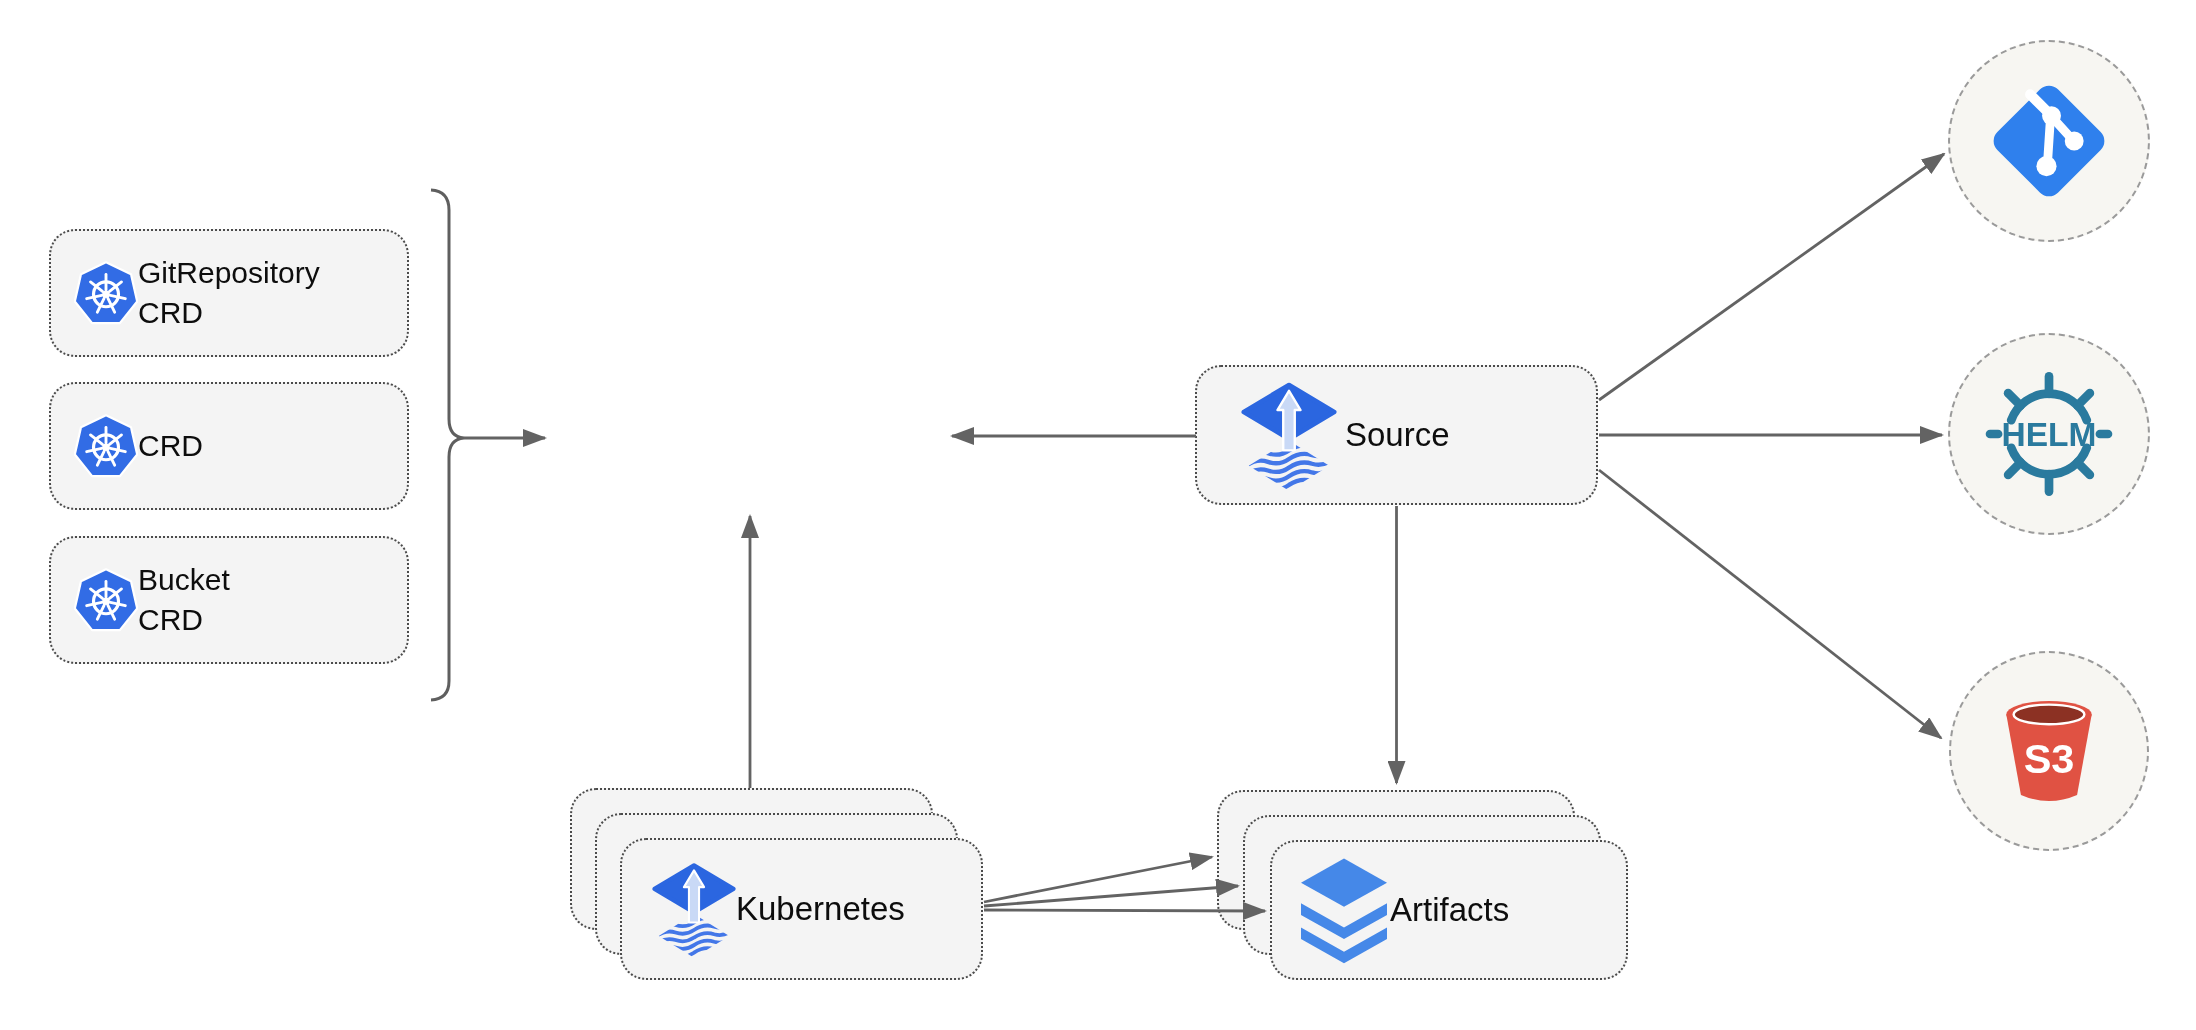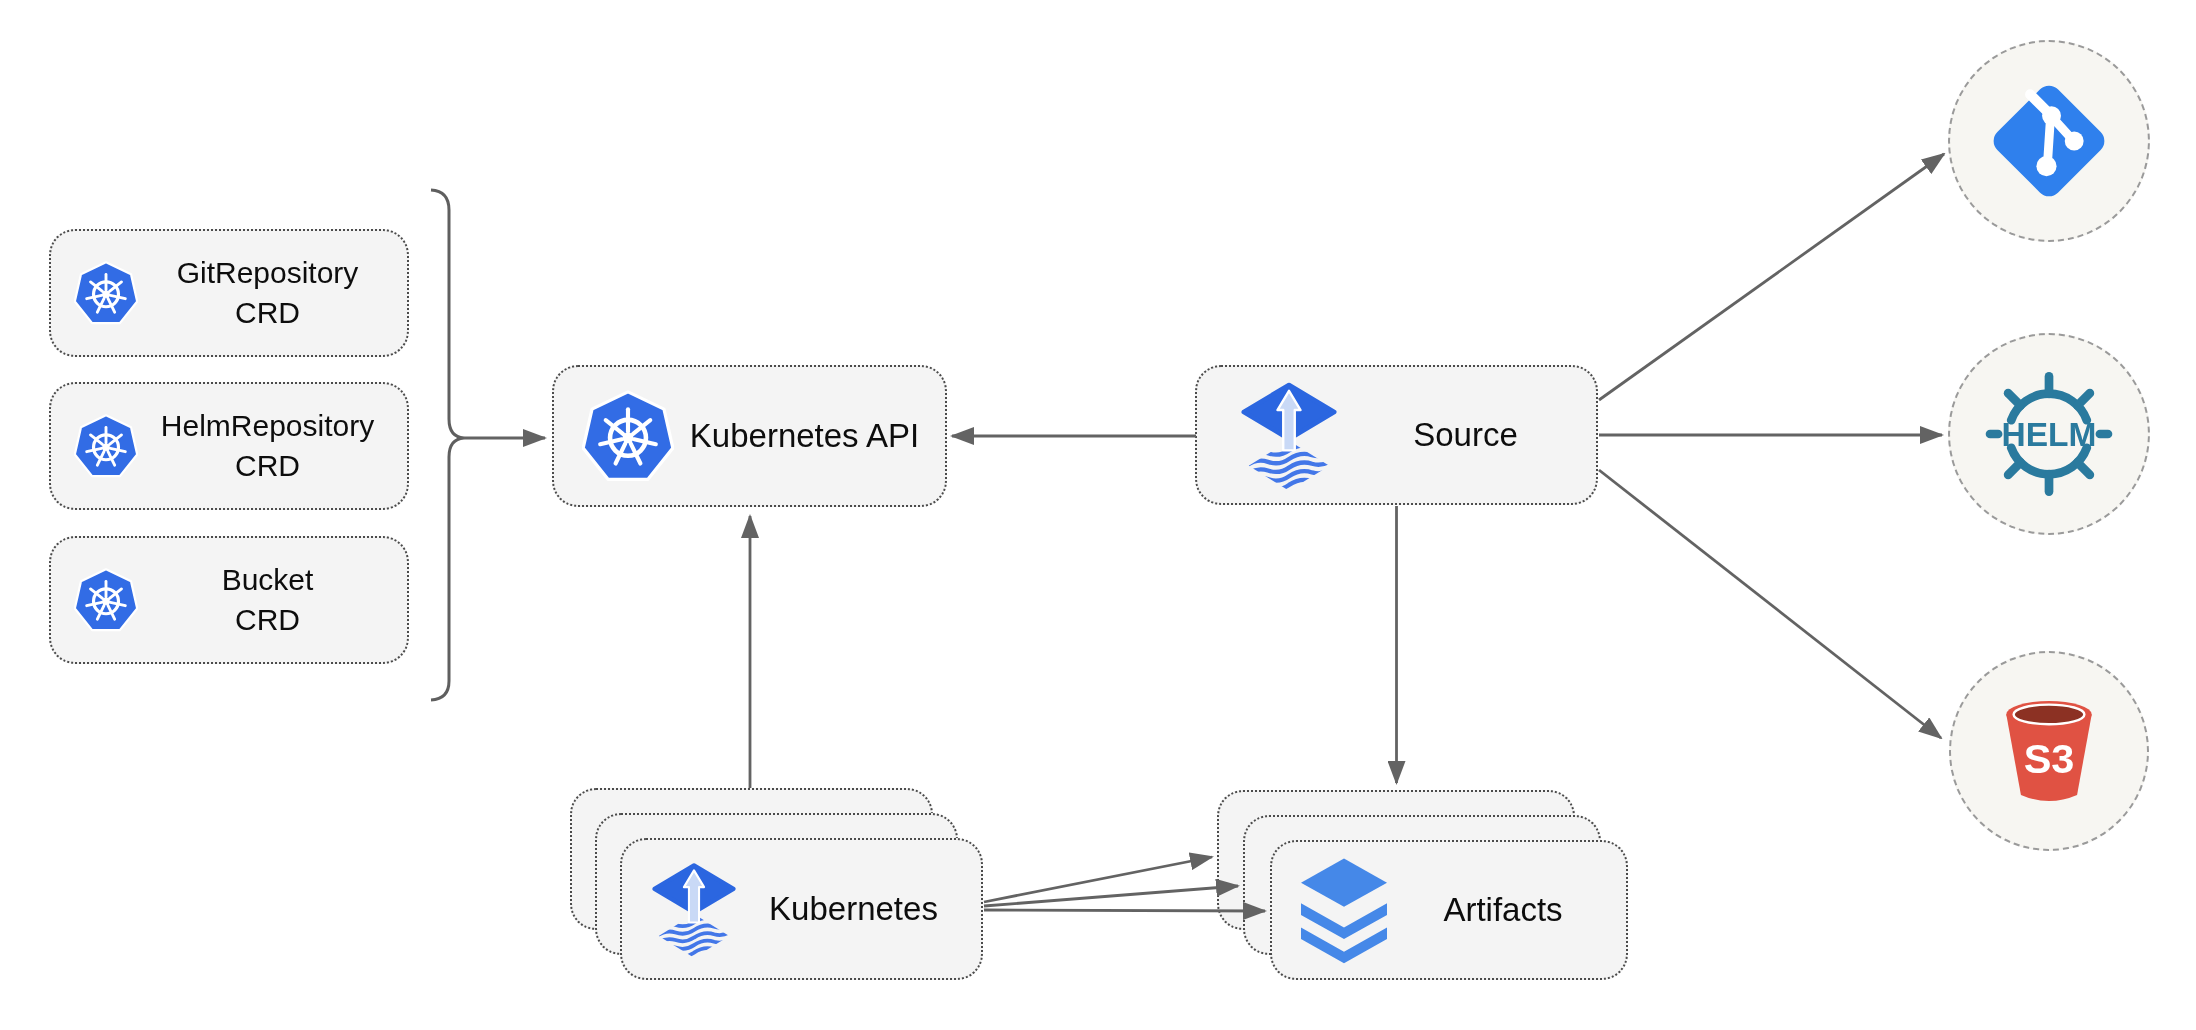--- a/index.html
+++ b/index.html
@@ -1,21 +1,21 @@
 <!DOCTYPE html>
 <html><head>
 <meta charset="utf-8">
 <style>
   html,body{margin:0;padding:0;background:#ffffff;}
   #canvas{position:relative;width:2196px;height:1030px;background:#ffffff;overflow:hidden;
           font-family:"Liberation Sans", sans-serif;color:#0d0d0d;}
   .node{position:absolute;background:#f4f4f4;border:2.5px dotted #4b4b4b;border-radius:26px;
         box-sizing:border-box;display:flex;align-items:center;}
   .node .icon{flex:0 0 auto;}
-  .label{flex:1;text-align:center;font-size:30px;line-height:1.35;padding-right:10px;}
+  .label{flex:1;font-size:30px;line-height:1.35;padding-right:10px;}
   .label-lg{font-size:33px;}
   .circle{position:absolute;width:202px;height:202px;border-radius:50%;background:#f7f6f2;
           border:2.5px dashed #9a9a9a;box-sizing:border-box;display:flex;align-items:center;justify-content:center;}
   #edges{position:absolute;left:0;top:0;z-index:10;pointer-events:none;}
   .stackbox{border-radius:26px;}
 </style>
 </head>
 <body>
 
 <div id="canvas">
@@ -68,41 +68,34 @@
       <div>GitRepository</div>
       <div>CRD</div>
     </div>
   </div>
 
   <div class="node" style="left:49px;top:382px;width:360px;height:128px;padding-left:23px;">
     <svg class="icon" width="64" height="66" viewBox="0 0 100 100">
         <use href="#sym-k8s"></use>
       </svg>
     <div class="label">
-      <div>HelmRepository</div>
       <div>CRD</div>
     </div>
   </div>
 
   <div class="node" style="left:49px;top:536px;width:360px;height:128px;padding-left:23px;">
     <svg class="icon" width="64" height="66" viewBox="0 0 100 100">
         <use href="#sym-k8s"></use>
       </svg>
     <div class="label">
       <div>Bucket</div>
       <div>CRD</div>
     </div>
   </div>
 
-  <div class="node" style="left:552px;top:365px;width:395px;height:142px;padding-left:28px;">
-    <svg class="icon" width="92" height="96" viewBox="0 0 100 100">
-        <use href="#sym-k8s"></use>
-      </svg>
-    <div class="label label-lg">Kubernetes API</div>
-  </div>
 
   <div class="node" style="left:1195px;top:365px;width:403px;height:140px;padding-left:44px;gap:8px;">
     <svg class="icon" width="96" height="116" viewBox="0 0 100 120">
         <use href="#sym-flux"></use>
       </svg>
     <div class="label label-lg">
       <div>Source</div>
     </div>
   </div>
 

